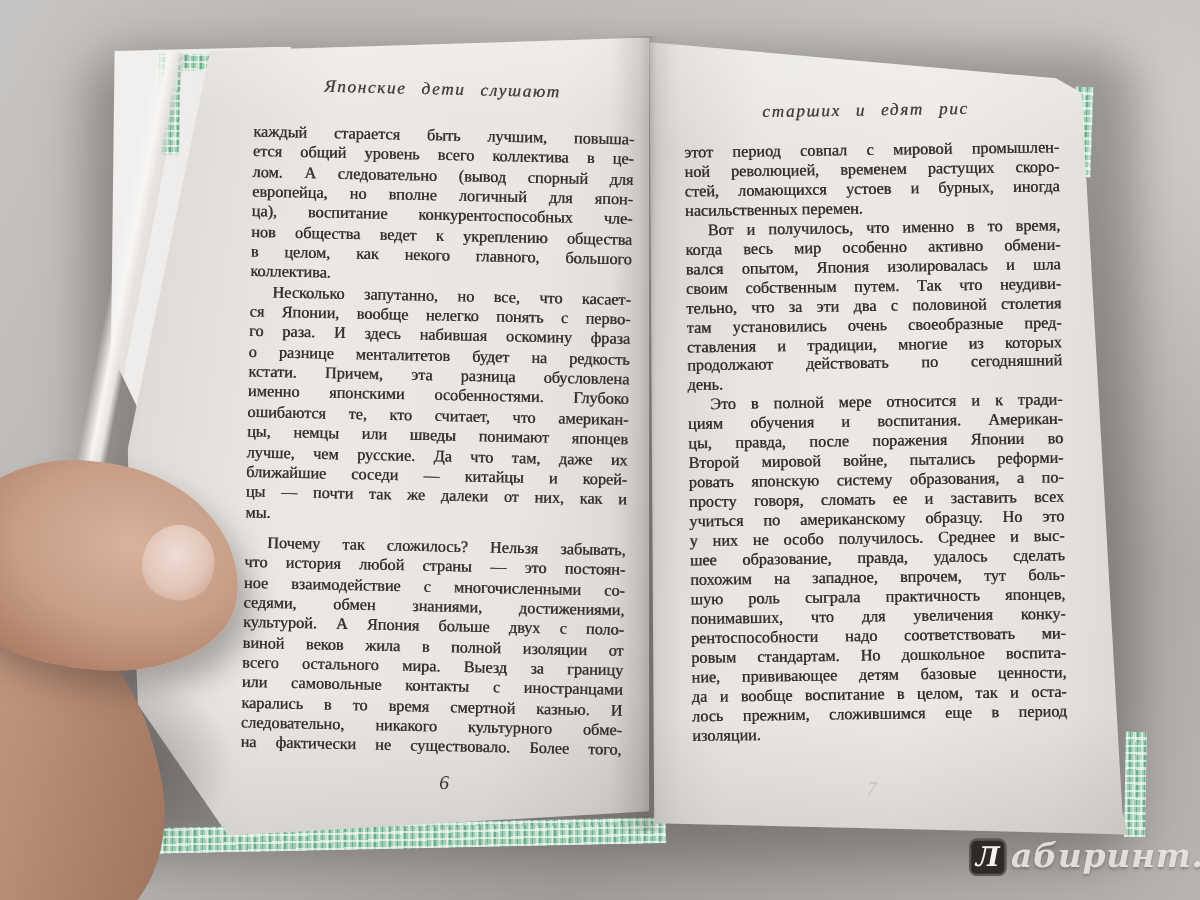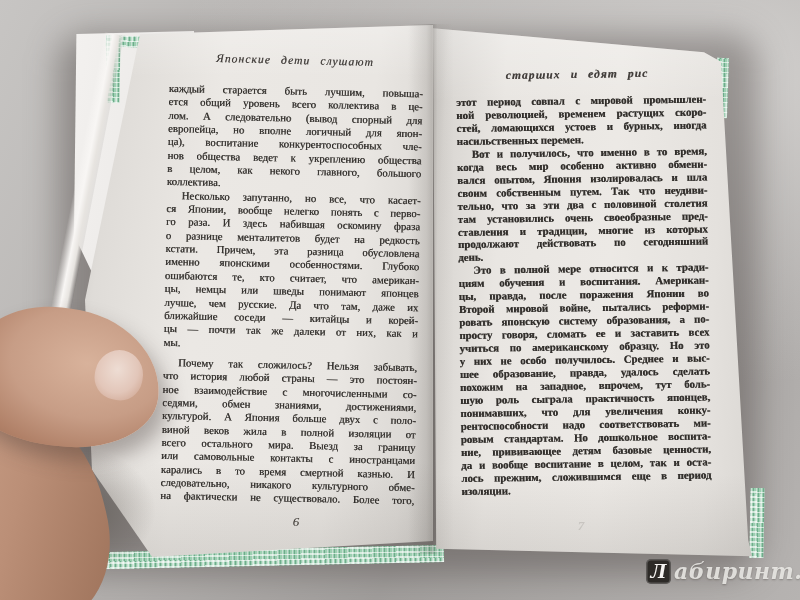--- a/index.html
+++ b/index.html
@@ -38,21 +38,21 @@
     clip-path:polygon(15.8% 1.9%,100% 0.2%,100% 96.8%,19.3% 99.8%,2% 83.5%,0% 51.7%);
     background:
       linear-gradient(180deg,rgba(255,255,255,.28) 0%,rgba(0,0,0,0) 10%,rgba(0,0,0,0) 82%,rgba(88,83,78,.13) 99%),
       linear-gradient(97deg,#c9c6c2 0%,#dfdcd8 10%,#ebe8e4 35%,#e9e6e2 72%,#dcd9d5 90%,#ccc9c5 100%);}
   .page-curl{left:104px;top:36px;width:20px;height:302px;transform:rotate(11deg);transform-origin:top right;
     background:linear-gradient(90deg,rgba(255,255,255,0) 0%,#f8f6f4 45%,#e7e4e0 75%,rgba(60,55,50,.08) 100%);}
   .page-right{left:432px;top:26px;width:320px;height:534px;
     clip-path:polygon(0.3% 0.4%,85% 4.9%,90.3% 6.7%,98.8% 96.3%,100% 99.3%,1.3% 97.9%);
     background:
       linear-gradient(180deg,rgba(255,255,255,.3) 0%,rgba(0,0,0,0) 14%,rgba(0,0,0,0) 84%,rgba(92,87,82,.14) 100%),
-      linear-gradient(93deg,#c6c3bf 0%,#d9d6d2 5%,#e9e6e2 22%,#ece9e5 55%,#e4e1dd 85%,#dad7d3 100%); font-weight: bold;}
+      linear-gradient(93deg,#c6c3bf 0%,#d9d6d2 5%,#e9e6e2 22%,#ece9e5 55%,#e4e1dd 85%,#dad7d3 100%);}
   .gutter{left:408px;top:24px;width:46px;height:530px;
     background:linear-gradient(90deg,rgba(0,0,0,0) 0%,rgba(80,75,70,.15) 40%,rgba(80,75,70,.26) 52%,rgba(130,125,120,.1) 64%,rgba(0,0,0,0) 100%);}
   
   .running-head{position:absolute;font-style:italic;font-size:11.5px;letter-spacing:1.1px;word-spacing:6px;
     color:#413d3a;text-align:center;text-shadow:0.3px 0 0 rgba(65,61,58,.7);}
   .head-l{left:82px;top:30px;width:256px;transform:rotate(1.4deg);}
   .head-r{left:22px;top:42px;width:246px;transform:rotate(-0.9deg);}
   .text-block{position:absolute;font-size:10.8px;color:#312e2b;text-shadow:0.35px 0 0 rgba(49,46,43,.8);}
   .text-l{left:84px;top:58px;width:254px;line-height:13.35px;transform:rotate(1.2deg);transform-origin:0 0;}
   .text-r{left:24px;top:70px;width:250px;line-height:12.95px;transform:rotate(-0.8deg);transform-origin:0 0;}

